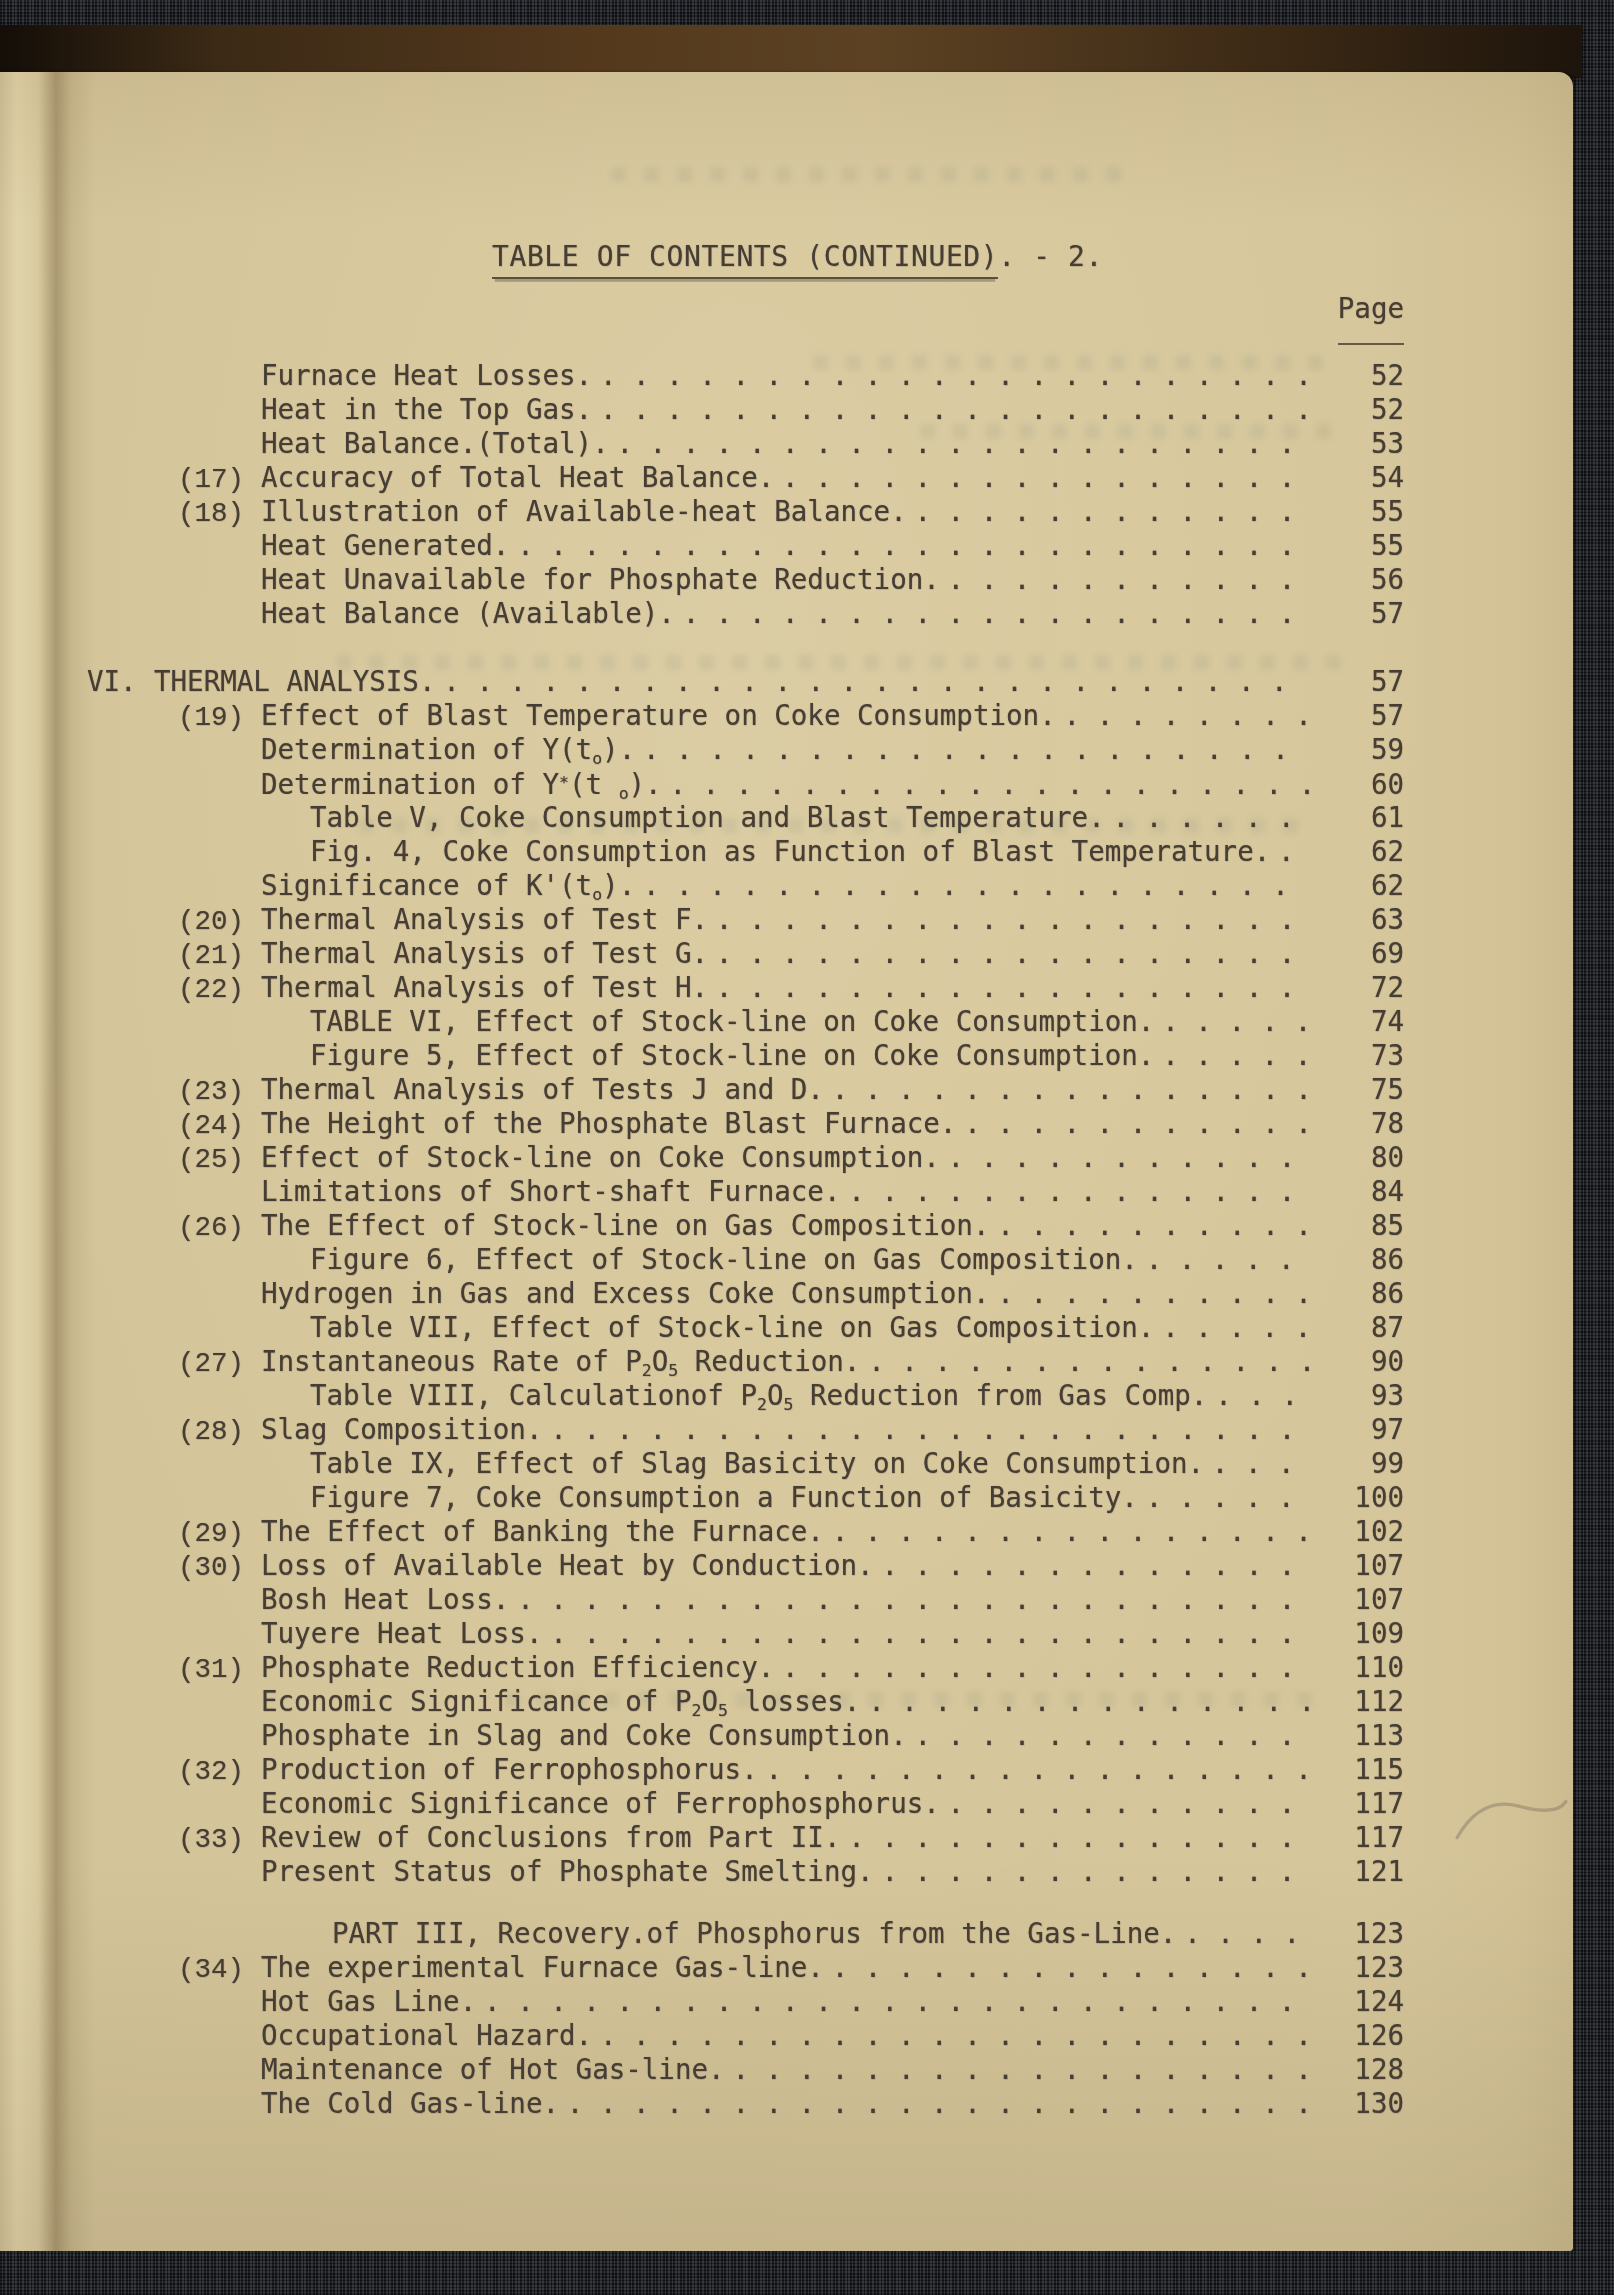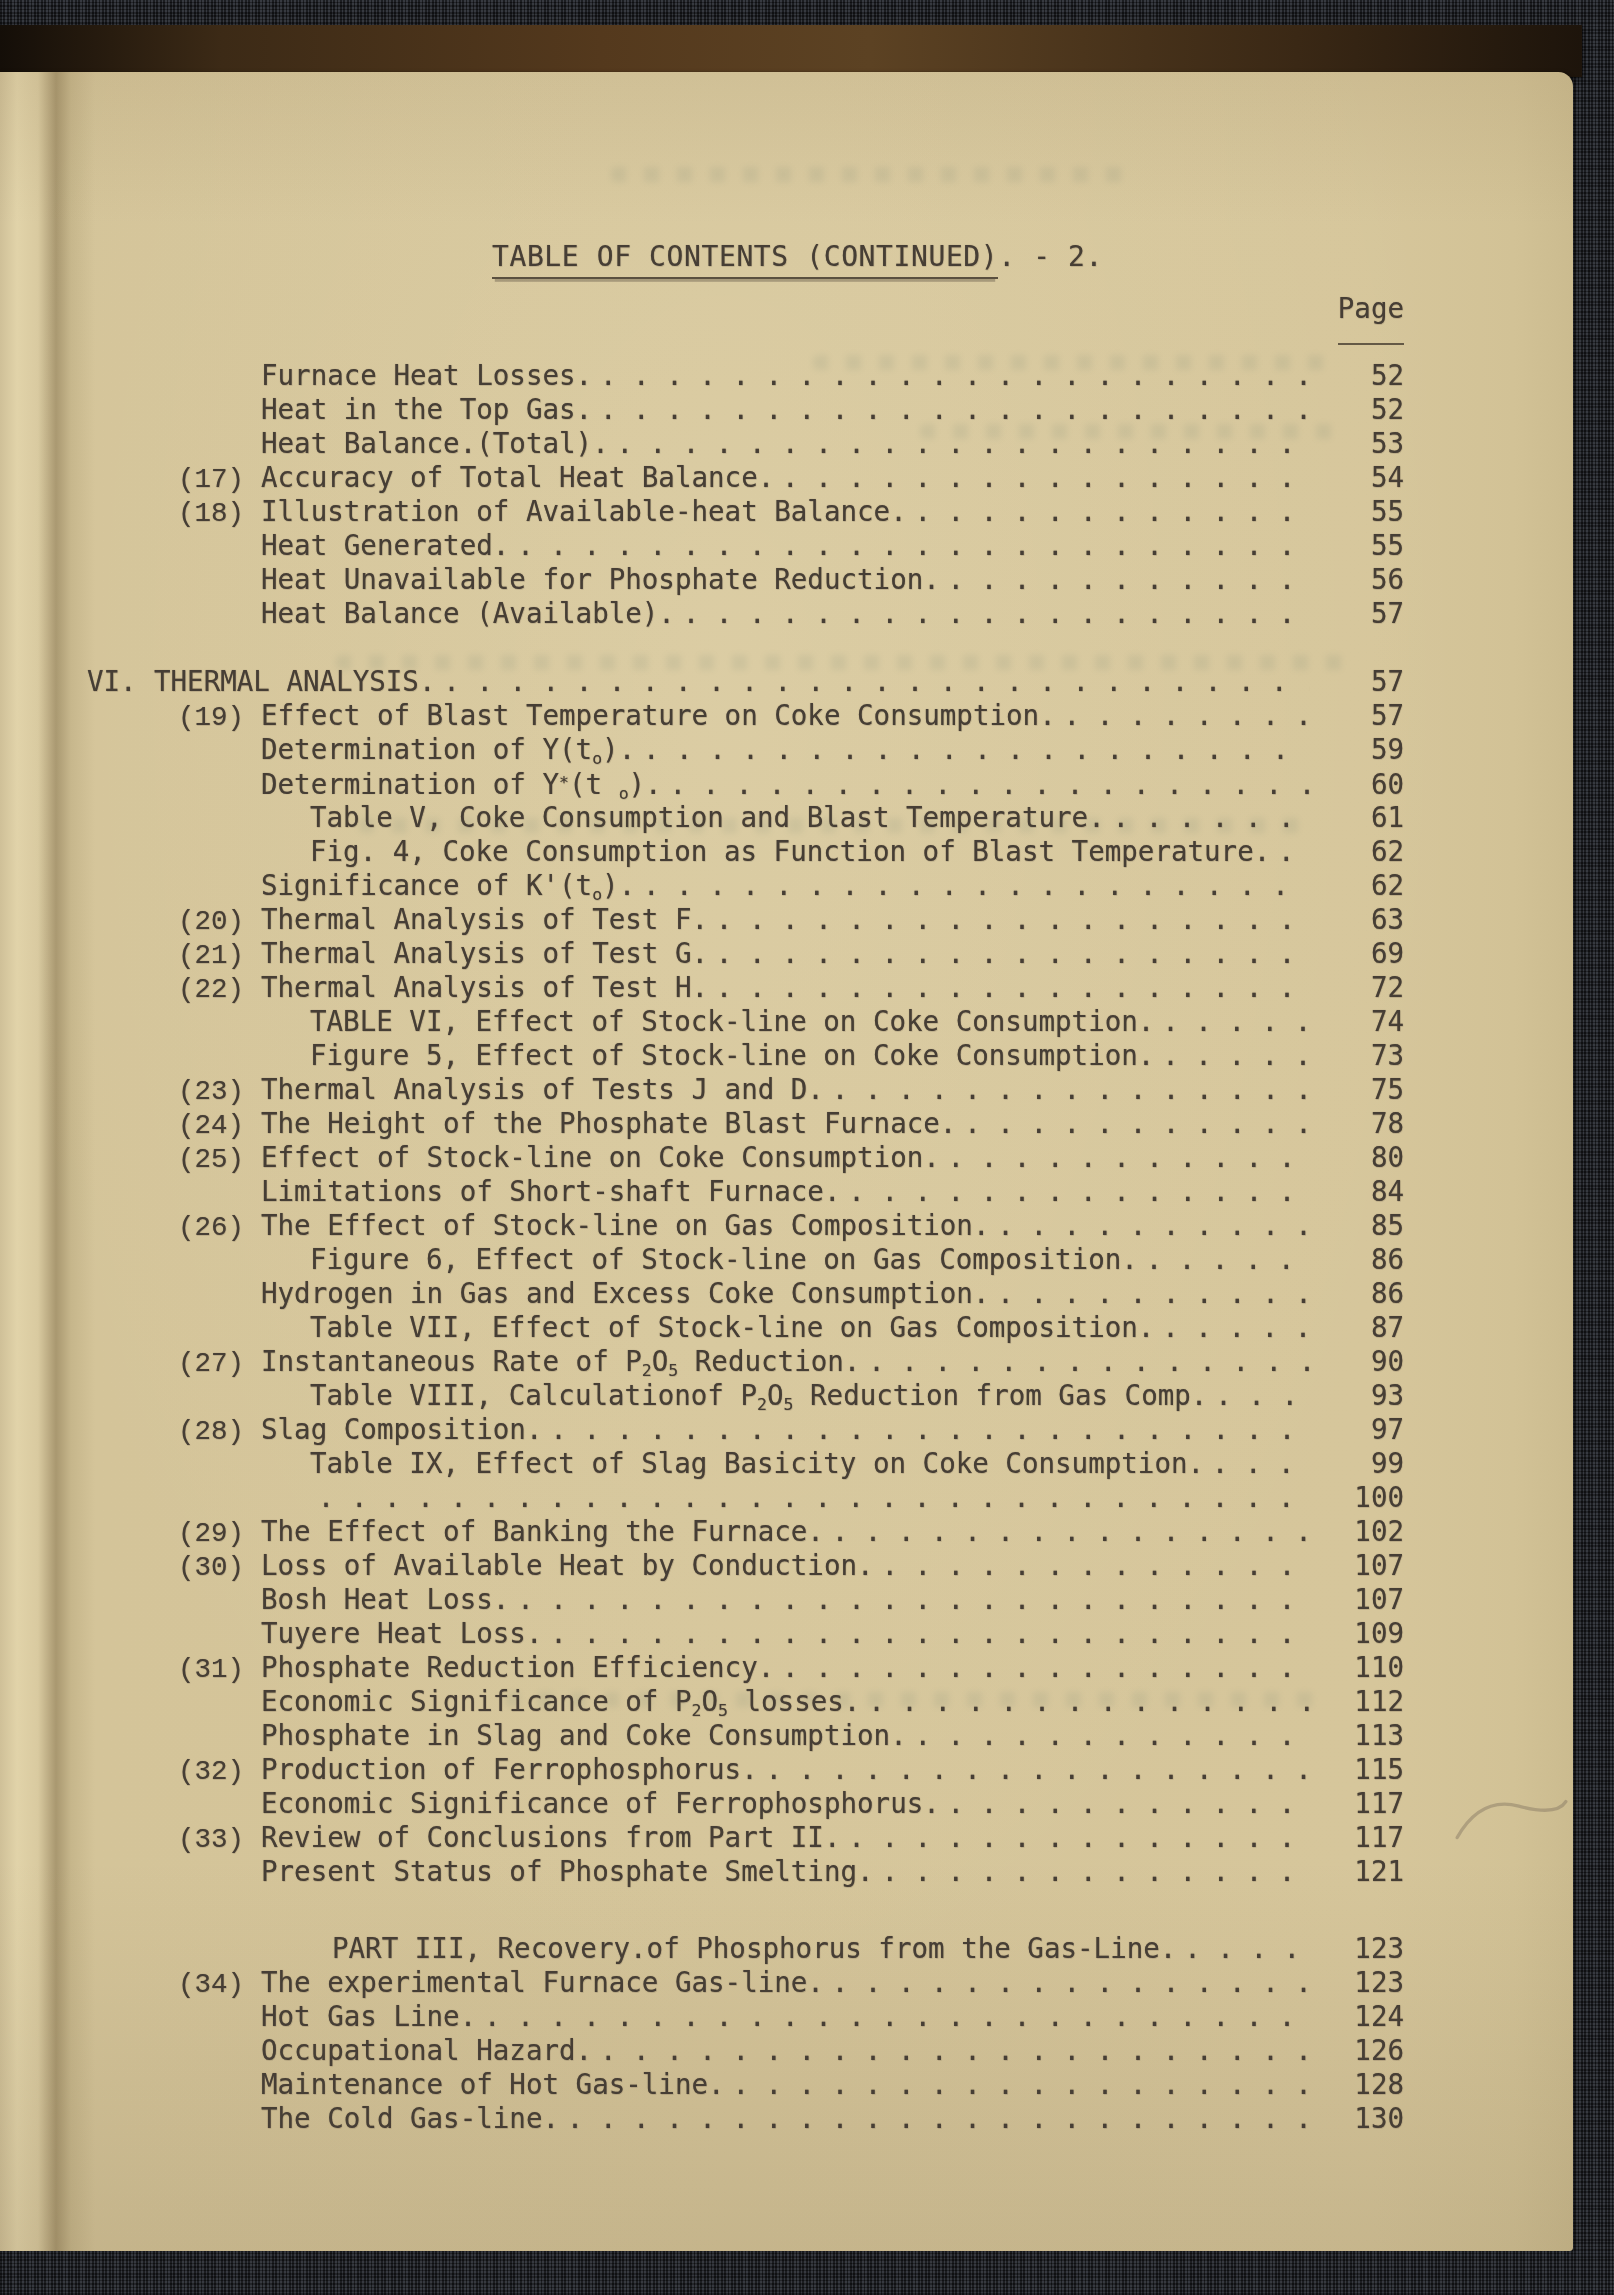--- a/index.html
+++ b/index.html
@@ -257,20 +257,21 @@
             <span class="label">Slag Composition.</span>
             <span class="leader">. . . . . . . . . . . . . . . . . . . . . . . . . . . . . . . . . . . . . . . . . . . . . . . . . . . . . . . . . . . . </span>
             <span class="pagenum">97</span>
           </div>
           <div class="row lvl3">
             <span class="label">Table IX, Effect of Slag Basicity on Coke Consumption.</span>
             <span class="leader">. . . . . . . . . . . . . . . . . . . . . . . . . . . . . . . . . . . . . . . . . . . . . . . . . . . . . . . . . . . . </span>
             <span class="pagenum">99</span>
           </div>
           <div class="row lvl3">
+            <span class="label">Figure 7, Coke Consumption a Function of Basicity.</span>
             <span class="leader">. . . . . . . . . . . . . . . . . . . . . . . . . . . . . . . . . . . . . . . . . . . . . . . . . . . . . . . . . . . . </span>
             <span class="pagenum">100</span>
           </div>
           <div class="row lvl1">
             <span class="num">(29)</span>
             <span class="label">The Effect of Banking the Furnace.</span>
             <span class="leader">. . . . . . . . . . . . . . . . . . . . . . . . . . . . . . . . . . . . . . . . . . . . . . . . . . . . . . . . . . . . </span>
             <span class="pagenum">102</span>
           </div>
           <div class="row lvl1">
@@ -320,21 +321,21 @@
             <span class="num">(33)</span>
             <span class="label">Review of Conclusions from Part II.</span>
             <span class="leader">. . . . . . . . . . . . . . . . . . . . . . . . . . . . . . . . . . . . . . . . . . . . . . . . . . . . . . . . . . . . </span>
             <span class="pagenum">117</span>
           </div>
           <div class="row lvl2">
             <span class="label">Present Status of Phosphate Smelting.</span>
             <span class="leader">. . . . . . . . . . . . . . . . . . . . . . . . . . . . . . . . . . . . . . . . . . . . . . . . . . . . . . . . . . . . </span>
             <span class="pagenum">121</span>
           </div>
-          <div class="row lvlpart" style="margin-top: 43px;">
+          <div class="row lvlpart" style="margin-top: 28px;">
             <span class="label">PART III, Recovery.of Phosphorus from the Gas-Line.</span>
             <span class="leader">. . . . . . . . . . . . . . . . . . . . . . . . . . . . . . . . . . . . . . . . . . . . . . . . . . . . . . . . . . . . </span>
             <span class="pagenum">123</span>
           </div>
           <div class="row lvl1">
             <span class="num">(34)</span>
             <span class="label">The experimental Furnace Gas-line.</span>
             <span class="leader">. . . . . . . . . . . . . . . . . . . . . . . . . . . . . . . . . . . . . . . . . . . . . . . . . . . . . . . . . . . . </span>
             <span class="pagenum">123</span>
           </div>

